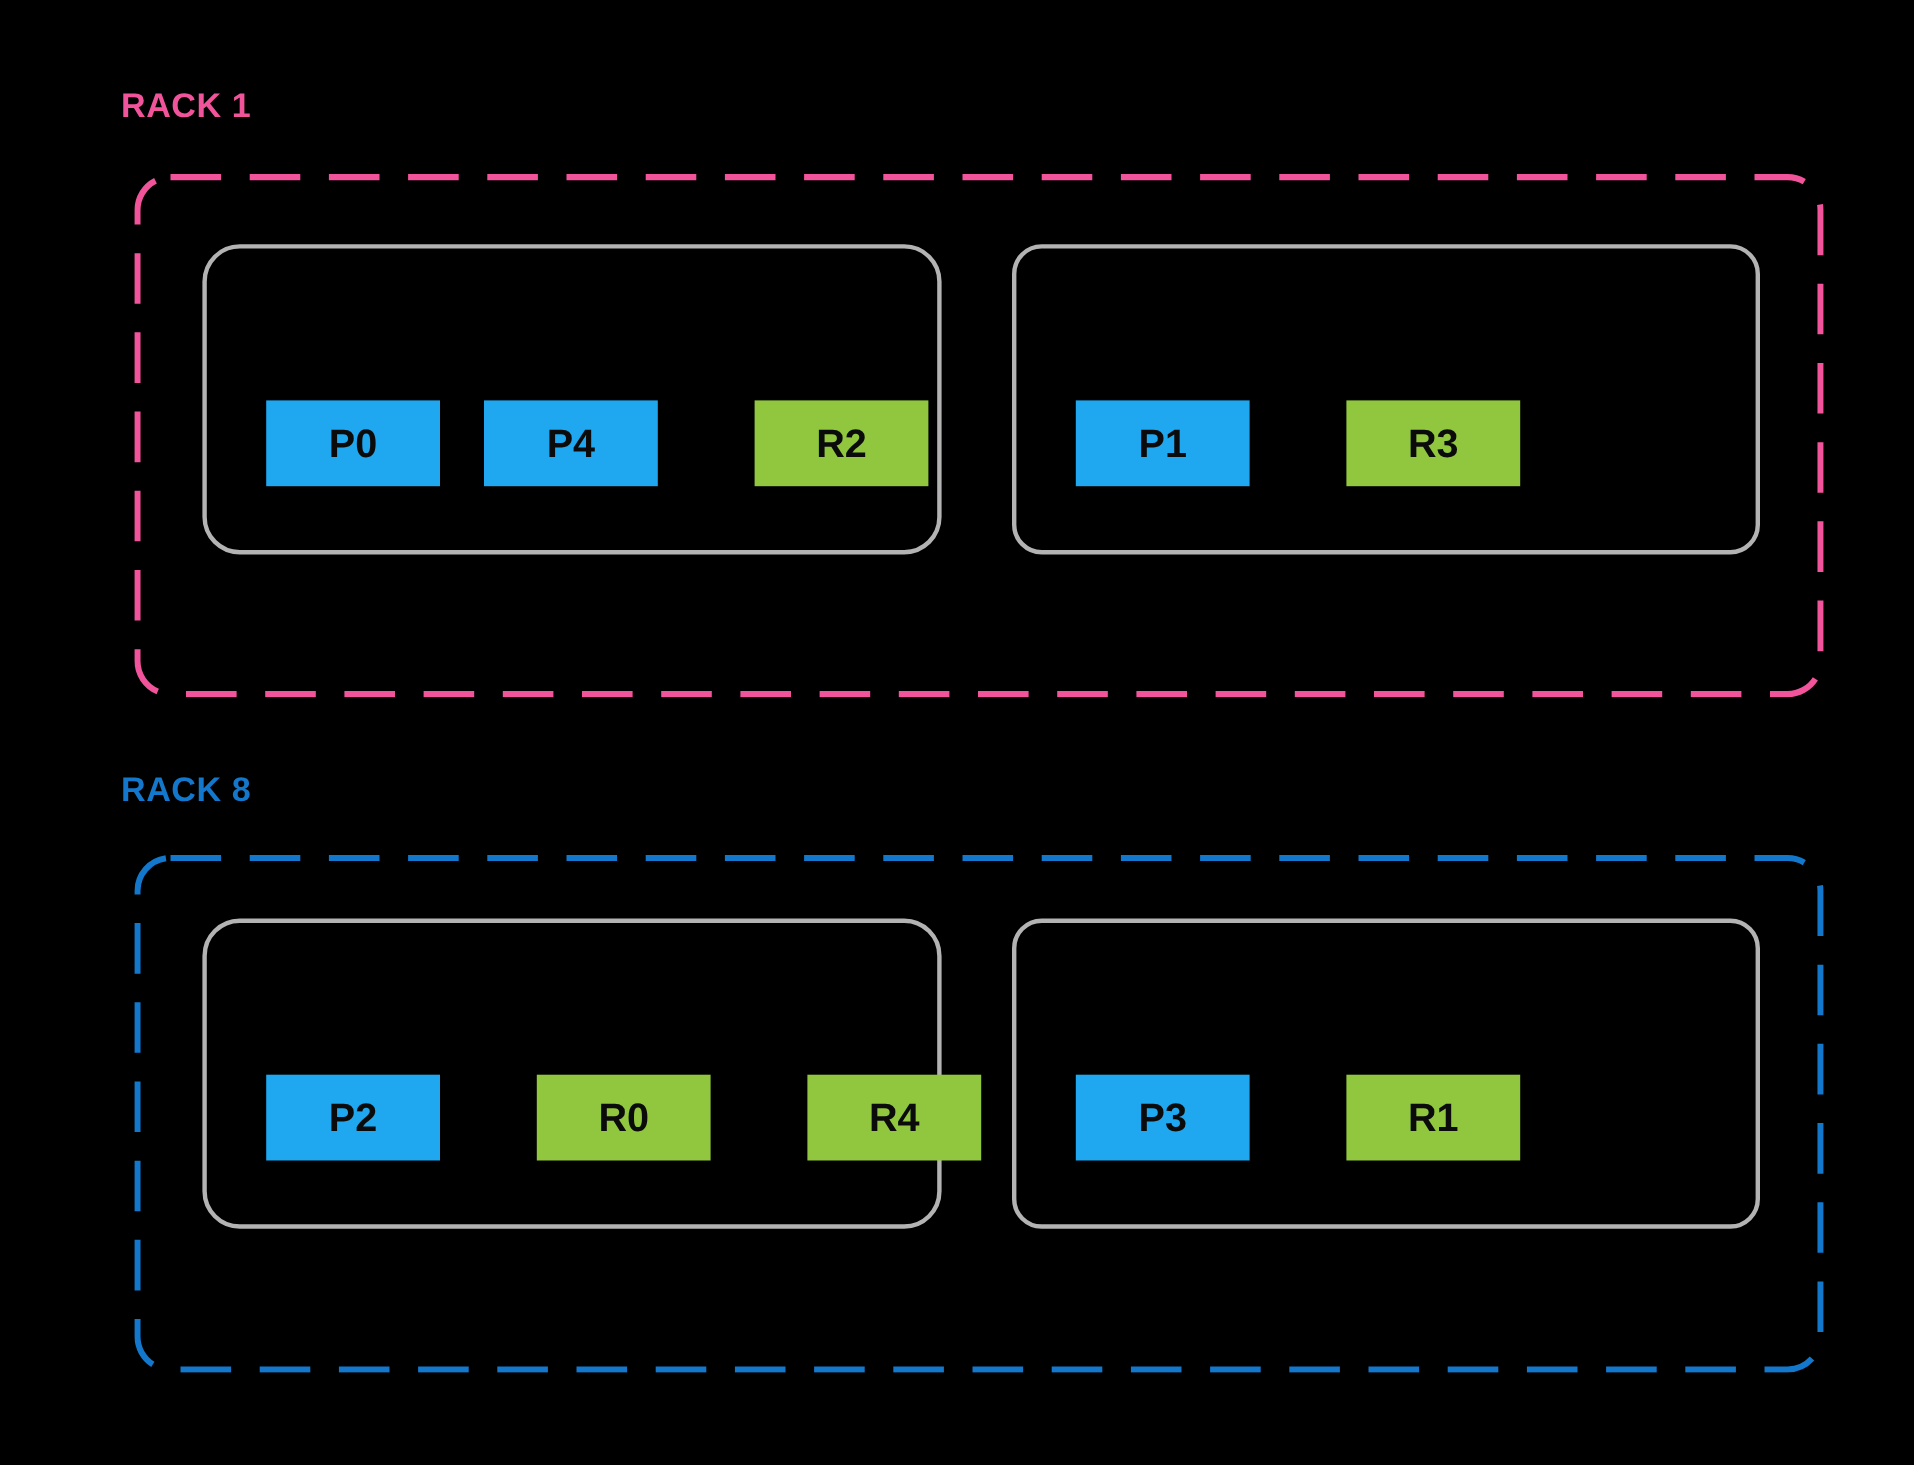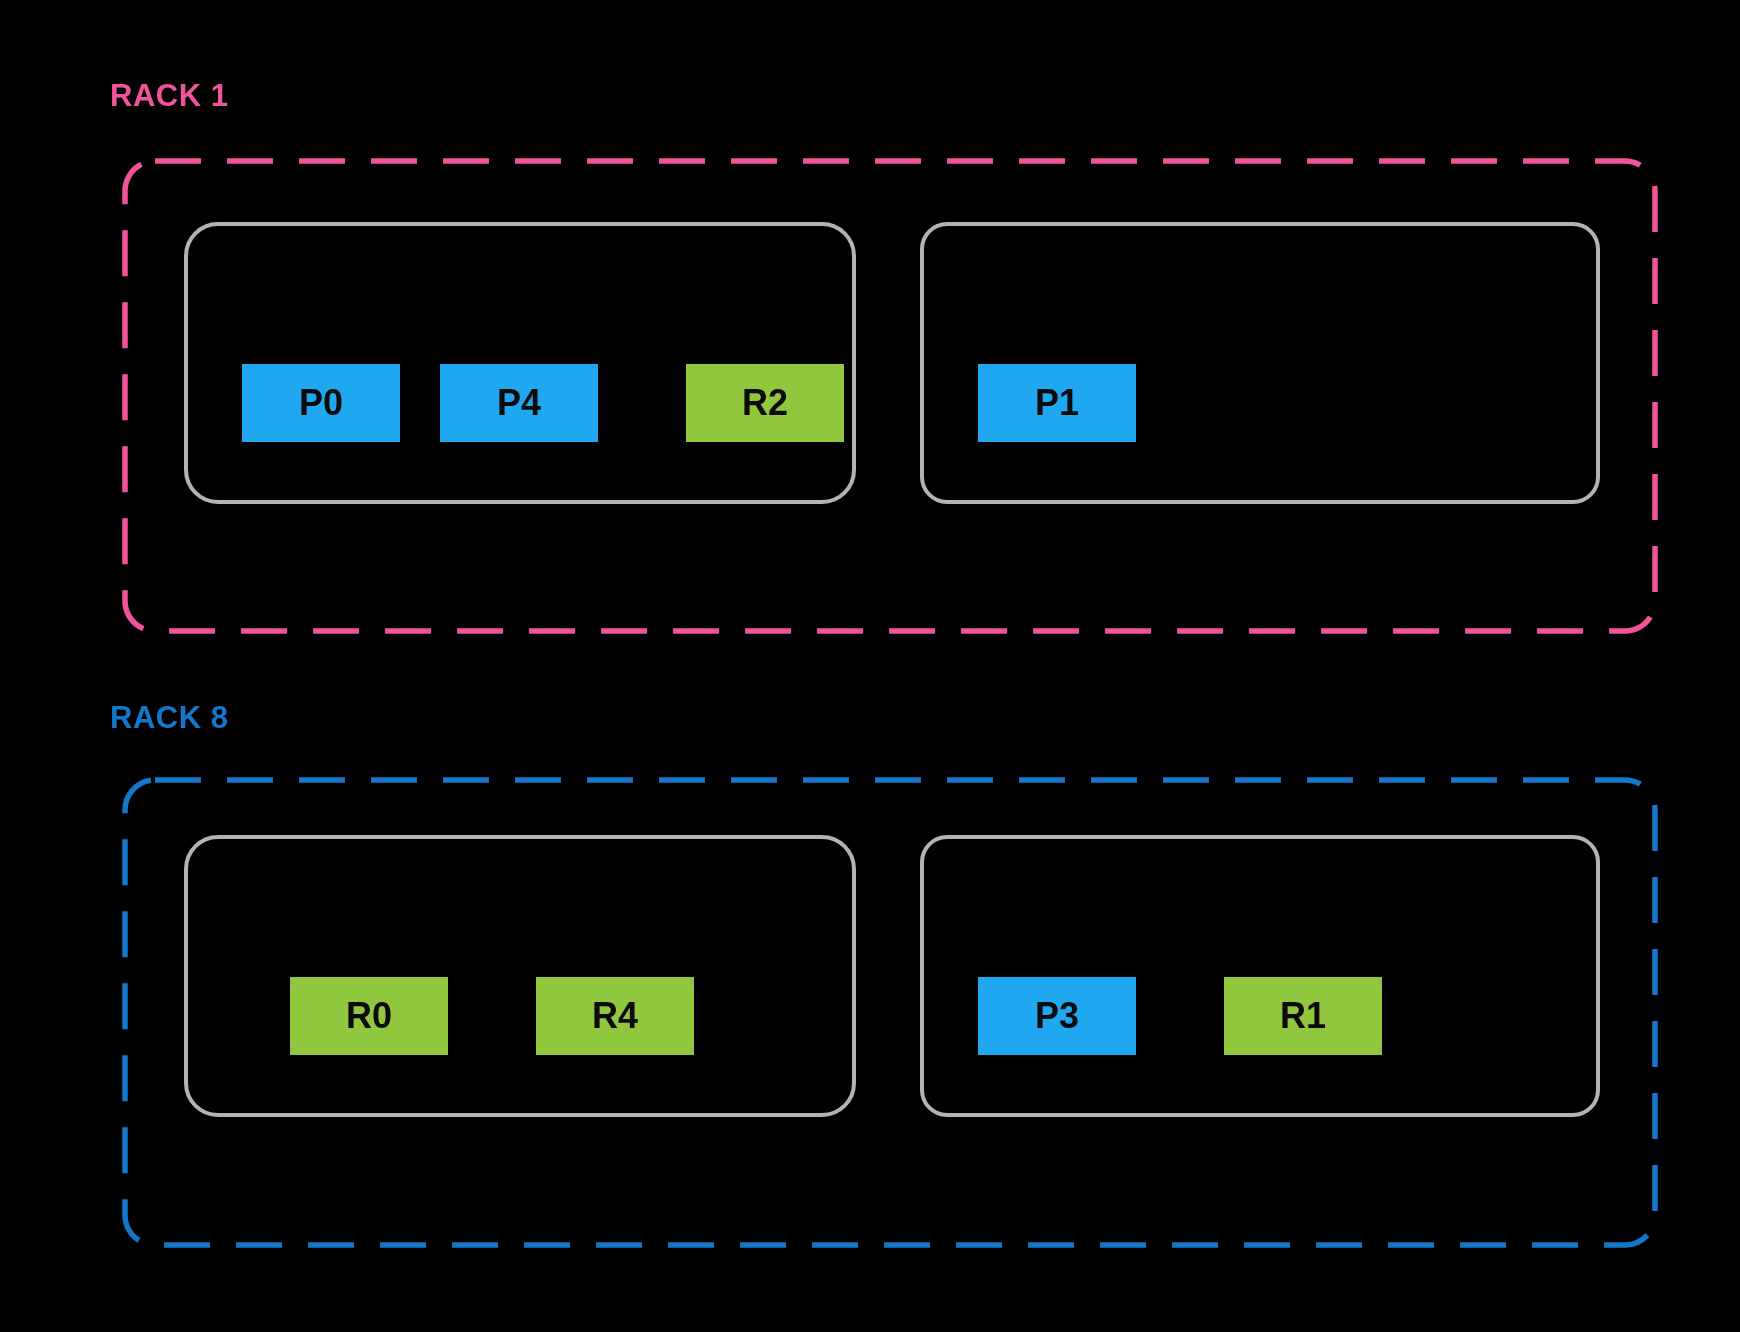--- a/index.html
+++ b/index.html
@@ -66,33 +66,35 @@
       <div class="slot-row">
         <div class="slot primary">P0</div>
         <div class="slot primary">P4</div>
         <div class="slot replica">R2</div>
       </div>
     </div>
 
     <div class="host host-b">
       <div class="slot-row">
         <div class="slot primary">P1</div>
+        <div class="slot replica">R3</div>
       </div>
     </div>
   </div>
 
   <h2 class="rack-label rack2">RACK 8</h2>
 
   <div class="rack-box rack2">
     <svg class="dash-frame" width="1536" height="471" viewBox="0 0 1536 471" aria-hidden="true">
       <rect x="3" y="3" width="1530" height="465" rx="30" fill="none" stroke-width="5.5" stroke-dasharray="46 26"></rect>
     </svg>
 
     <div class="host host-a">
       <div class="slot-row">
+        <div class="slot primary">P2</div>
         <div class="slot replica">R0</div>
         <div class="slot replica">R4</div>
       </div>
     </div>
 
     <div class="host host-b">
       <div class="slot-row">
         <div class="slot primary">P3</div>
         <div class="slot replica">R1</div>
       </div>

